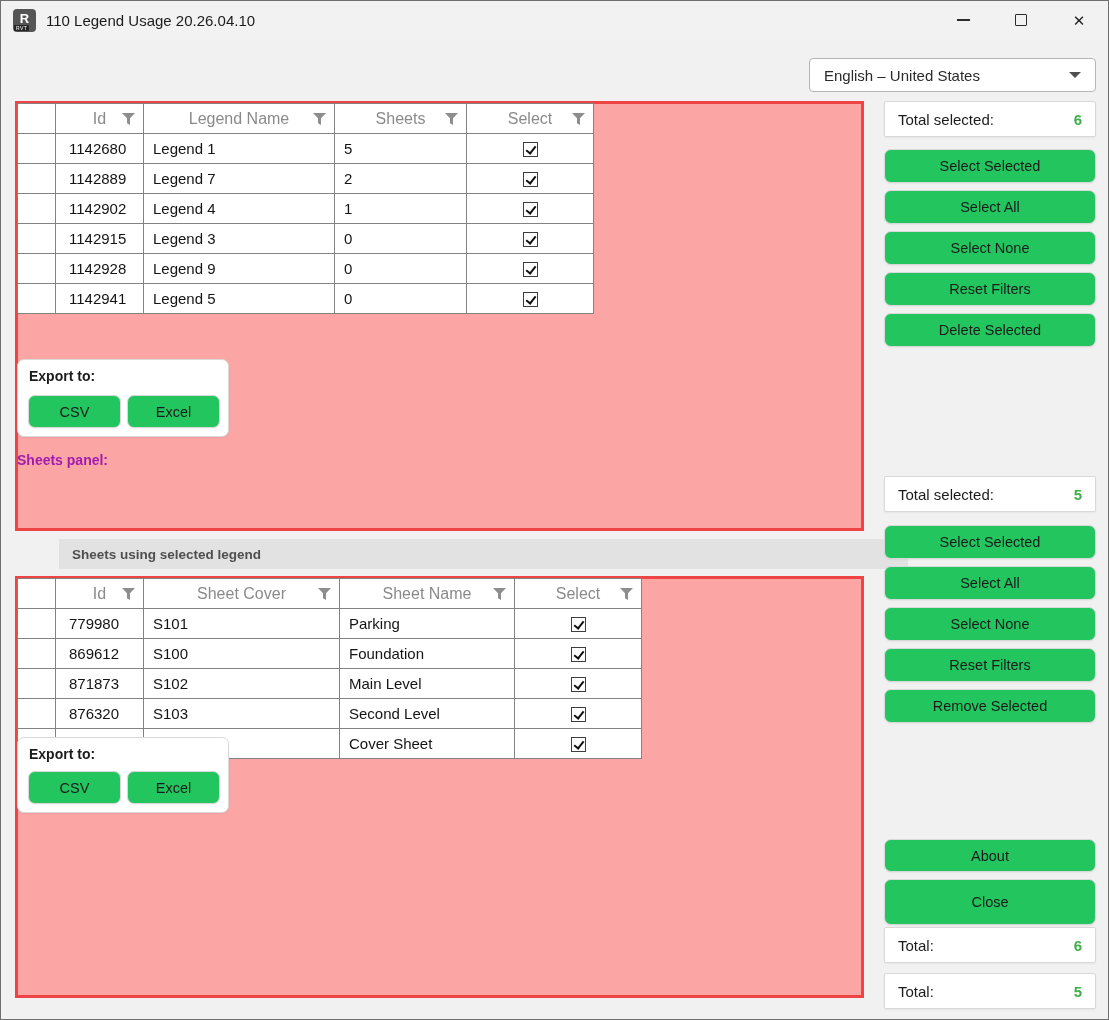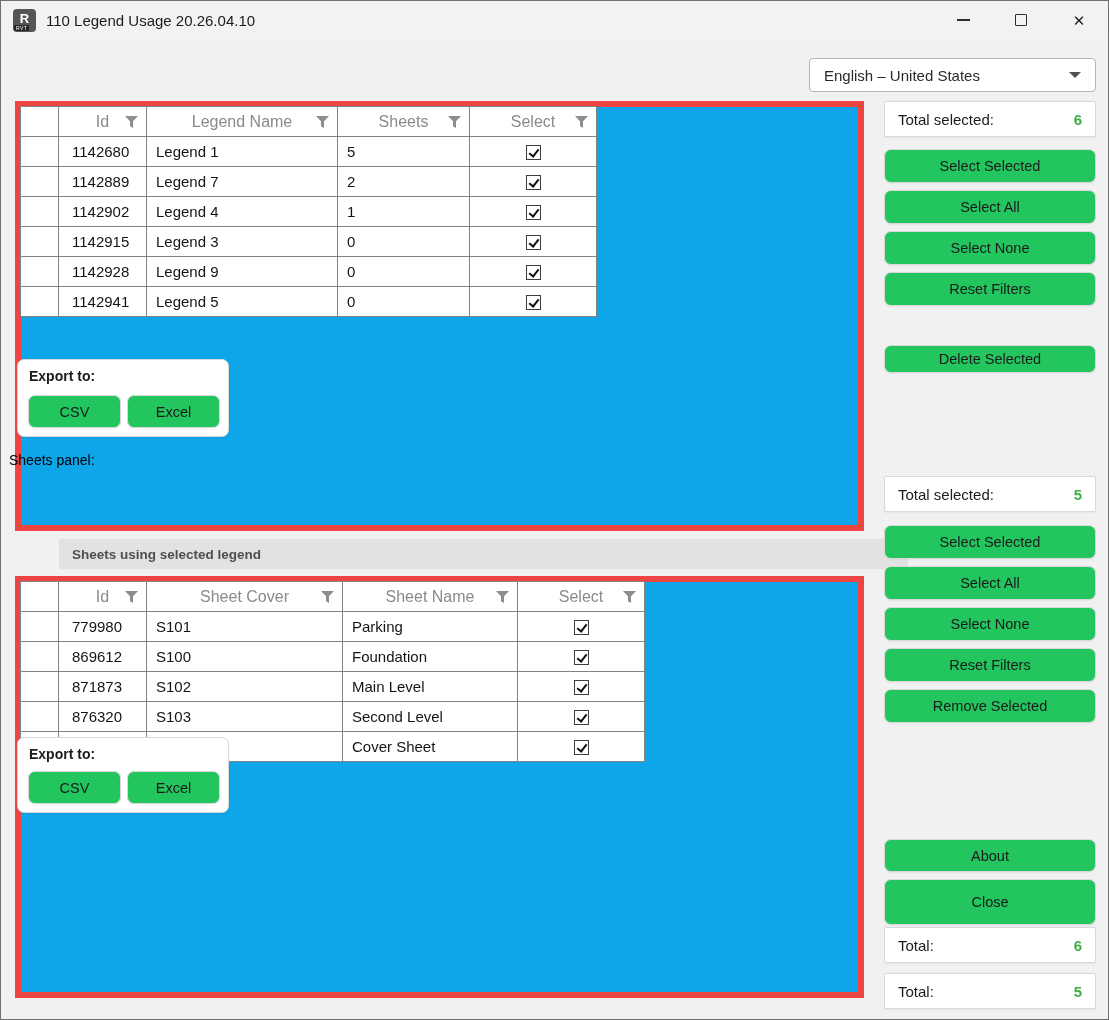--- a/index.html
+++ b/index.html
@@ -26,21 +26,21 @@
 
   
   .lang-select { position:absolute; left:808px; top:57px; width:287px; height:34px;
     background:#fff; border:1px solid #b5b5b5; border-radius:4px;
     display:flex; align-items:center; padding:0 14px; font-size:15px; color:#2a2a2a; }
   .combo-arrow { margin-left:auto; width:0; height:0;
     border-left:6px solid transparent; border-right:6px solid transparent;
     border-top:6px solid #4f4f4f; }
 
   
-  .panel { position:absolute; background:#0ea5e9; border:6px solid #ef4444; }
+  .panel { position:absolute; background:#fca5a5; border:3px solid #ef4444; }
   .panel-legends { left:14px; top:100px; width:849px; height:430px; }
   .panel-sheets  { left:14px; top:575px; width:849px; height:422px; }
   .divider-bar { position:absolute; left:14px; top:538px; width:849px; height:30px;
     background:#e2e2e2; display:flex; align-items:center; padding-left:13px;
     font-size:13.5px; font-weight:bold; color:#4f4f4f;margin-left:44px; }
 
   table.grid { border-collapse:collapse; table-layout:fixed; margin:-1px 0 0 -1px; }
   table.grid th, table.grid td { border:1px solid #838383; height:30px;
     vertical-align:middle; overflow:hidden; white-space:nowrap; background:#fff; }
   table.grid th { font-weight:normal; font-size:16px; color:#8a8a8a;
@@ -63,21 +63,21 @@
     display:flex; align-items:center; justify-content:space-between;
     padding:2px 13px; font-size:15px; color:#1b1b1b; }
   .green-val { font-weight:bold; font-size:15px; }
   .btn { background:#22c55e; border:1px solid #d9d9d9; border-radius:7px;
     box-shadow:0 1px 2px rgba(0,0,0,.05);
     display:flex; align-items:center; justify-content:center;
     font-size:14.5px; color:#1b1b1b; cursor:default; }
   .export-card { background:#fff; border:1px solid #d9d9d9; border-radius:7px;
     box-shadow:0 1px 2px rgba(0,0,0,.05); position:absolute; left:16px; width:212px; }
   .export-label { position:absolute; left:11px; top:8px; font-size:14px; font-weight:bold; color:#1b1b1b; }
-  .section-label { position:absolute; left:8px; font-size:14px; font-weight:normal; color:#000000; }
+  .section-label { position:absolute; left:16px; font-size:14px; font-weight:bold; color:#a21caf; }
 </style>
 </head>
 <body>
 
 <div class="window">
 
   <div class="titlebar">
     <div class="app-icon">
       <div class="app-icon-r">R</div>
       <div class="app-icon-badge">RVT</div>
@@ -243,21 +243,21 @@
   </div>
 
   <div class="side info-card" style="top:100px; height:36px;">
     <span>Total selected:</span>
     <span class="green-val" style="color: rgb(63, 174, 73);">6</span>
   </div>
   <div class="side btn" style="top:148px; height:34px;">Select Selected</div>
   <div class="side btn" style="top:189px; height:34px;">Select All</div>
   <div class="side btn" style="top:230px; height:34px;">Select None</div>
   <div class="side btn" style="top:271px; height:34px;">Reset Filters</div>
-  <div class="side btn" style="top:312px; height:28px;margin-top:32px;">Delete Selected</div>
+  <div class="side btn" style="top:312px; height:34px;">Delete Selected</div>
 
   <div class="side export-card" style="top:358px; height:78px;">
     <div class="export-label">Export to:</div>
     <div class="btn" style="position:absolute; left:10px; top:35px; width:93px; height:33px;">CSV</div>
     <div class="btn" style="position:absolute; left:109px; top:35px; width:93px; height:33px;">Excel</div>
   </div>
 
   <div class="side section-label" style="top:451px;">Sheets panel:</div>
   <div class="side info-card" style="top:475px; height:36px;">
     <span>Total selected:</span>

